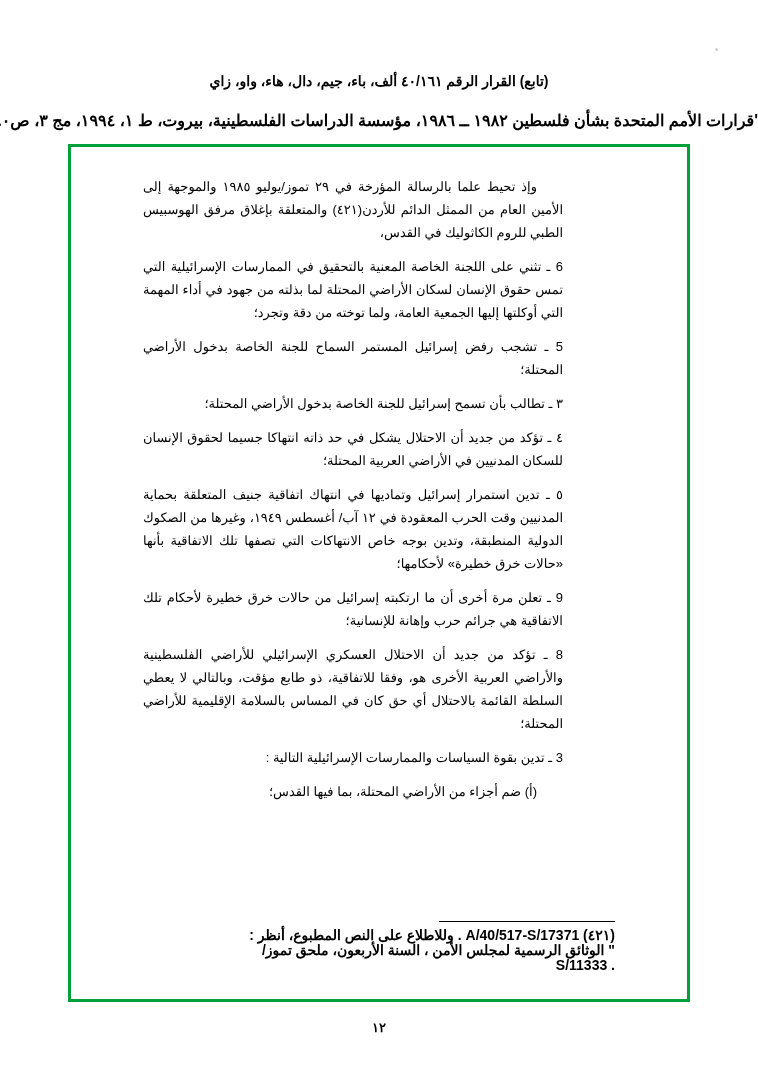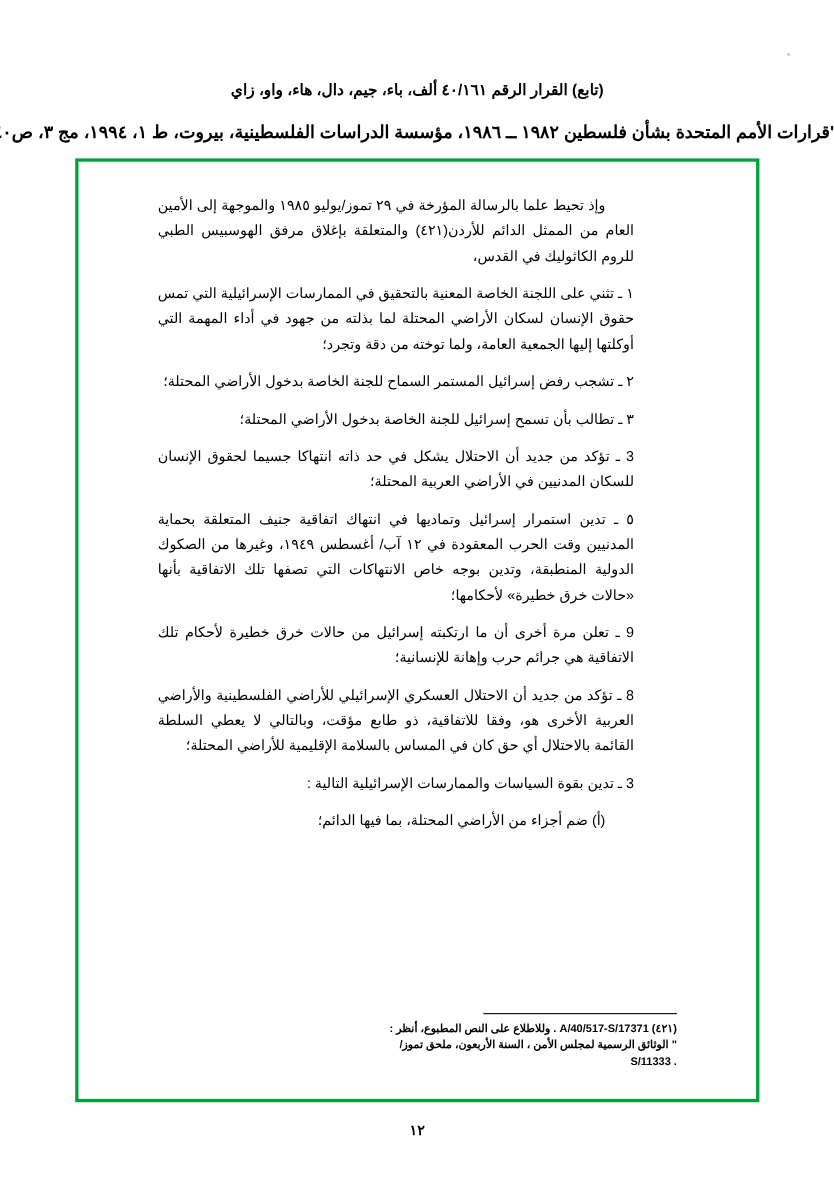--- a/index.html
+++ b/index.html
@@ -65,21 +65,21 @@
   }
   .content {
     position: absolute;
     top: 28px;
     right: 108px;
     left: 72px;
     direction: rtl;
     text-align: justify;
   }
   p.para {
-    margin: 0 3px 11px 0;
+    margin: 0 16px 11px 0;
     font-size: 13px;
     line-height: 23px;
     direction: rtl;
     text-align: justify;
     text-justify: inter-word;
   }
   p.para:last-child { margin-bottom: 0; }
   .indent-first {
     text-indent: 26px;
   }
@@ -91,21 +91,21 @@
     direction: rtl;
     text-align: right;
   }
   .footnote-rule {
     width: 176px;
     height: 1px;
     background: #000;
     margin: 0 0 6px auto;
   }
   .footnote-line {
-    font-size: 10px;
+    font-size: 14px;
     font-weight: bold;
     line-height: 15px;
     direction: rtl;
   }
   .page-number {
     position: absolute;
     top: 1020px;
     left: 0;
     right: 0;
     text-align: center;
@@ -122,29 +122,29 @@
 
   <div class="header">
     <div class="header-title">(تابع) القرار الرقم ٤٠/١٦١ ألف، باء، جيم، دال، هاء، واو، زاي</div>
     <div class="header-sub">'قرارات الأمم المتحدة بشأن فلسطين ١٩٨٢ ــ ١٩٨٦، مؤسسة الدراسات الفلسطينية، بيروت، ط ١، ١٩٩٤، مج ٣، ص٢٤٠- ٢٥٢'</div>
   </div>
 
   <div class="frame">
 
     <div class="content">
       <p class="para indent-first">وإذ تحيط علما بالرسالة المؤرخة في ٢٩ تموز/يوليو ١٩٨٥ والموجهة إلى الأمين العام من الممثل الدائم للأردن(٤٢١) والمتعلقة بإغلاق مرفق الهوسبيس الطبي للروم الكاثوليك في القدس،</p>
-      <p class="para">١ ـ تثني على اللجنة الخاصة المعنية بالتحقيق في الممارسات الإسرائيلية التي تمس حقوق الإنسان لسكان الأراضي المحتلة لما بذلته من جهود في أداء المهمة التي أوكلتها إليها الجمعية العامة، ولما توخته من دقة وتجرد؛</p>
-      <p class="para">٢ ـ تشجب رفض إسرائيل المستمر السماح للجنة الخاصة بدخول الأراضي المحتلة؛</p>
+      <p class="para">6 ـ تثني على اللجنة الخاصة المعنية بالتحقيق في الممارسات الإسرائيلية التي تمس حقوق الإنسان لسكان الأراضي المحتلة لما بذلته من جهود في أداء المهمة التي أوكلتها إليها الجمعية العامة، ولما توخته من دقة وتجرد؛</p>
+      <p class="para">5 ـ تشجب رفض إسرائيل المستمر السماح للجنة الخاصة بدخول الأراضي المحتلة؛</p>
       <p class="para">٣ ـ تطالب بأن تسمح إسرائيل للجنة الخاصة بدخول الأراضي المحتلة؛</p>
-      <p class="para">3 ـ تؤكد من جديد أن الاحتلال يشكل في حد ذاته انتهاكا جسيما لحقوق الإنسان للسكان المدنيين في الأراضي العربية المحتلة؛</p>
+      <p class="para">٤ ـ تؤكد من جديد أن الاحتلال يشكل في حد ذاته انتهاكا جسيما لحقوق الإنسان للسكان المدنيين في الأراضي العربية المحتلة؛</p>
       <p class="para">٥ ـ تدين استمرار إسرائيل وتماديها في انتهاك اتفاقية جنيف المتعلقة بحماية المدنيين وقت الحرب المعقودة في ١٢ آب/ أغسطس ١٩٤٩، وغيرها من الصكوك الدولية المنطبقة، وتدين بوجه خاص الانتهاكات التي تصفها تلك الاتفاقية بأنها «حالات خرق خطيرة» لأحكامها؛</p>
       <p class="para">9 ـ تعلن مرة أخرى أن ما ارتكبته إسرائيل من حالات خرق خطيرة لأحكام تلك الاتفاقية هي جرائم حرب وإهانة للإنسانية؛</p>
       <p class="para">8 ـ تؤكد من جديد أن الاحتلال العسكري الإسرائيلي للأراضي الفلسطينية والأراضي العربية الأخرى هو، وفقا للاتفاقية، ذو طابع مؤقت، وبالتالي لا يعطي السلطة القائمة بالاحتلال أي حق كان في المساس بالسلامة الإقليمية للأراضي المحتلة؛</p>
       <p class="para">3 ـ تدين بقوة السياسات والممارسات الإسرائيلية التالية :</p>
-      <p class="para indent-first">(أ) ضم أجزاء من الأراضي المحتلة، بما فيها الدائم؛</p>
+      <p class="para indent-first">(أ) ضم أجزاء من الأراضي المحتلة، بما فيها القدس؛</p>
     </div>
 
     <div class="footnote">
       <div class="footnote-rule"></div>
       <div class="footnote-line">(٤٢١) ‎A/40/517-S/17371‎ . وللاطلاع على النص المطبوع، أنظر :</div>
       <div class="footnote-line">" الوثائق الرسمية لمجلس الأمن ، السنة الأربعون، ملحق تموز/</div>
       <div class="footnote-line">. S/11333</div>
     </div>
 
   </div>

